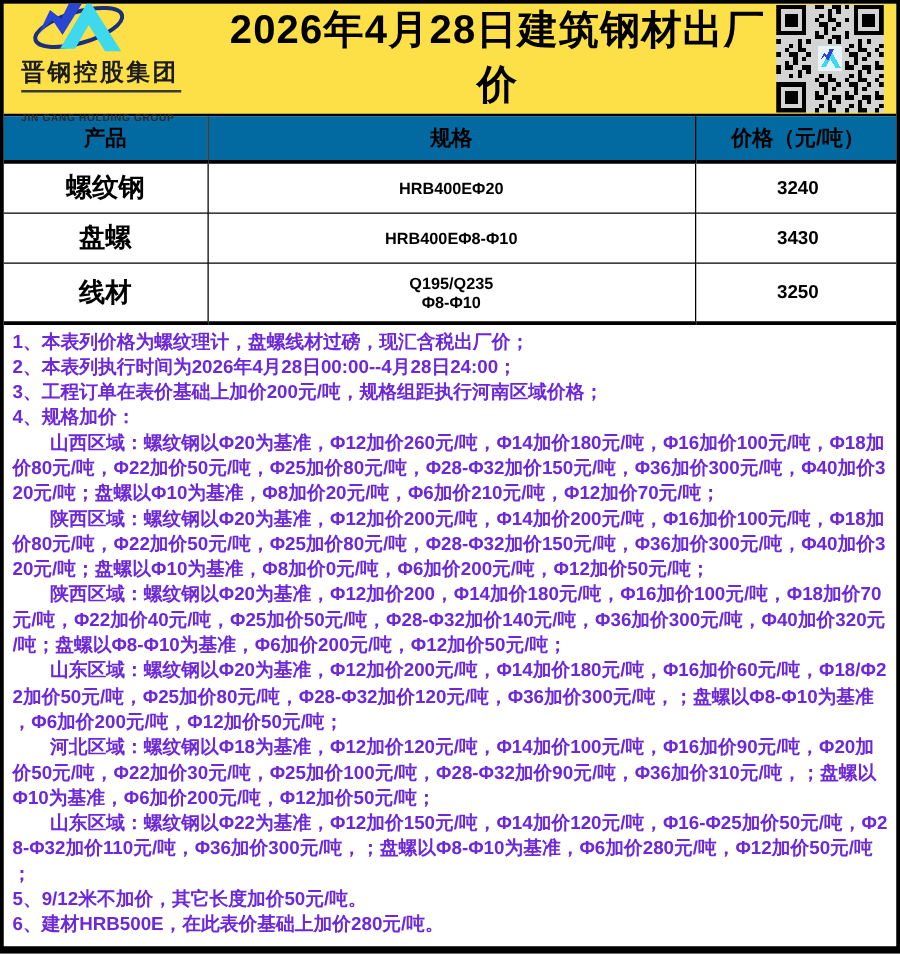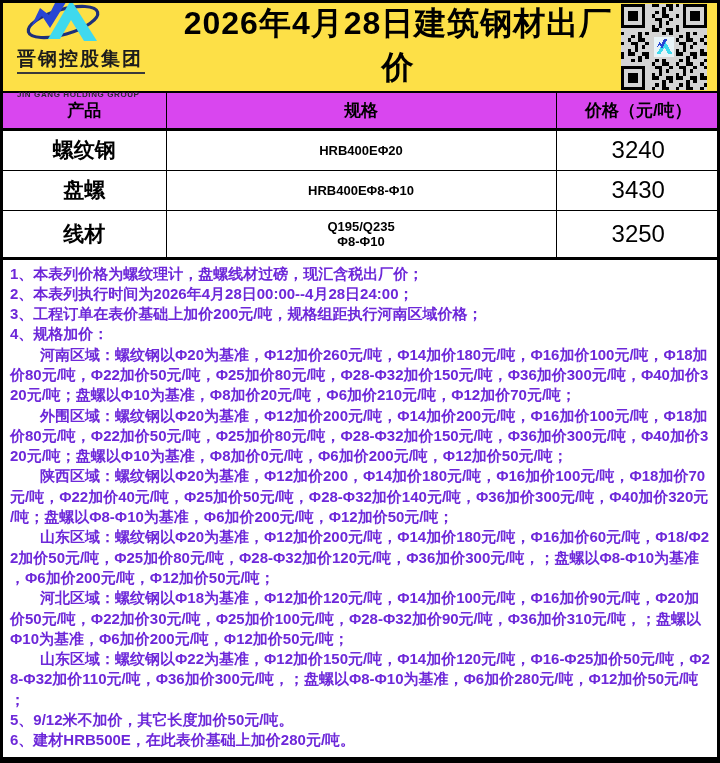--- a/index.html
+++ b/index.html
@@ -39,30 +39,30 @@
 
   
   table.price { width:100%; border-collapse:collapse; table-layout:fixed; }
   table.price th, table.price td {
     border:1.5px solid #000; text-align:center; vertical-align:middle;
     color:#000; overflow:hidden;
   }
   table.price th:first-child, table.price td:first-child { border-left:none; }
   table.price th:last-child,  table.price td:last-child  { border-right:none; }
   table.price thead th {
-    background:#d946ef; height:36px; font-size:17px; font-weight:800;
+    background:#0369a1; height:36px; font-size:17px; font-weight:800;
     border-top:none; border-bottom-width:3px;
   }
   col.c-product { width:163px; }
   col.c-spec    { width:390px; }
   col.c-price   { width:164px; }
   td.product { font-size:21px; font-weight:800; }
   td.spec    { font-size:13px; font-weight:800; }
   td.spec div:empty { display:none; }
-  td.price-v { font-size:24px; font-weight:400; }
+  td.price-v { font-size:15px; font-weight:700; }
   tr.r1 td { height:41px; }
   tr.r2 td { height:40px;margin-top:40px; }
   tr.r3 td { height:48px; border-bottom-width:3px; }
 
   
   .notes { padding:4px 7px 0 7px; }
   .notes p {
     font-size:15px; font-weight:700; color:#6d28d9;
     line-height:20.3px;
     word-break:break-all; line-break:anywhere;
@@ -277,22 +277,22 @@
         <td class="price-v">3250</td>
       </tr>
     </tbody>
   </table>
 
   <div class="notes">
     <p>1、本表列价格为螺纹理计，盘螺线材过磅，现汇含税出厂价；</p>
     <p>2、本表列执行时间为2026年4月28日00:00--4月28日24:00；</p>
     <p>3、工程订单在表价基础上加价200元/吨，规格组距执行河南区域价格；</p>
     <p>4、规格加价：</p>
-    <p class="indent">河南区域：螺纹钢以Φ20为基准，Φ12加价260元/吨，Φ14加价180元/吨，Φ16加价100元/吨，Φ18加价80元/吨，Φ22加价50元/吨，Φ25加价80元/吨，Φ28-Φ32加价150元/吨，Φ36加价300元/吨，Φ40加价320元/吨；盘螺以Φ10为基准，Φ8加价20元/吨，Φ6加价210元/吨，Φ12加价70元/吨；</p>
-    <p class="indent">外围区域：螺纹钢以Φ20为基准，Φ12加价200元/吨，Φ14加价200元/吨，Φ16加价100元/吨，Φ18加价80元/吨，Φ22加价50元/吨，Φ25加价80元/吨，Φ28-Φ32加价150元/吨，Φ36加价300元/吨，Φ40加价320元/吨；盘螺以Φ10为基准，Φ8加价0元/吨，Φ6加价200元/吨，Φ12加价50元/吨；</p>
+    <p class="indent">山西区域：螺纹钢以Φ20为基准，Φ12加价260元/吨，Φ14加价180元/吨，Φ16加价100元/吨，Φ18加价80元/吨，Φ22加价50元/吨，Φ25加价80元/吨，Φ28-Φ32加价150元/吨，Φ36加价300元/吨，Φ40加价320元/吨；盘螺以Φ10为基准，Φ8加价20元/吨，Φ6加价210元/吨，Φ12加价70元/吨；</p>
+    <p class="indent">陕西区域：螺纹钢以Φ20为基准，Φ12加价200元/吨，Φ14加价200元/吨，Φ16加价100元/吨，Φ18加价80元/吨，Φ22加价50元/吨，Φ25加价80元/吨，Φ28-Φ32加价150元/吨，Φ36加价300元/吨，Φ40加价320元/吨；盘螺以Φ10为基准，Φ8加价0元/吨，Φ6加价200元/吨，Φ12加价50元/吨；</p>
     <p class="indent">陕西区域：螺纹钢以Φ20为基准，Φ12加价200，Φ14加价180元/吨，Φ16加价100元/吨，Φ18加价70元/吨，Φ22加价40元/吨，Φ25加价50元/吨，Φ28-Φ32加价140元/吨，Φ36加价300元/吨，Φ40加价320元/吨；盘螺以Φ8-Φ10为基准，Φ6加价200元/吨，Φ12加价50元/吨；</p>
     <p class="indent">山东区域：螺纹钢以Φ20为基准，Φ12加价200元/吨，Φ14加价180元/吨，Φ16加价60元/吨，Φ18/Φ22加价50元/吨，Φ25加价80元/吨，Φ28-Φ32加价120元/吨，Φ36加价300元/吨，；盘螺以Φ8-Φ10为基准，Φ6加价200元/吨，Φ12加价50元/吨；</p>
     <p class="indent">河北区域：螺纹钢以Φ18为基准，Φ12加价120元/吨，Φ14加价100元/吨，Φ16加价90元/吨，Φ20加价50元/吨，Φ22加价30元/吨，Φ25加价100元/吨，Φ28-Φ32加价90元/吨，Φ36加价310元/吨，；盘螺以Φ10为基准，Φ6加价200元/吨，Φ12加价50元/吨；</p>
     <p class="indent">山东区域：螺纹钢以Φ22为基准，Φ12加价150元/吨，Φ14加价120元/吨，Φ16-Φ25加价50元/吨，Φ28-Φ32加价110元/吨，Φ36加价300元/吨，；盘螺以Φ8-Φ10为基准，Φ6加价280元/吨，Φ12加价50元/吨；</p>
     <p>5、9/12米不加价，其它长度加价50元/吨。</p>
     <p>6、建材HRB500E，在此表价基础上加价280元/吨。</p>
   </div>
 
 </div>
 

